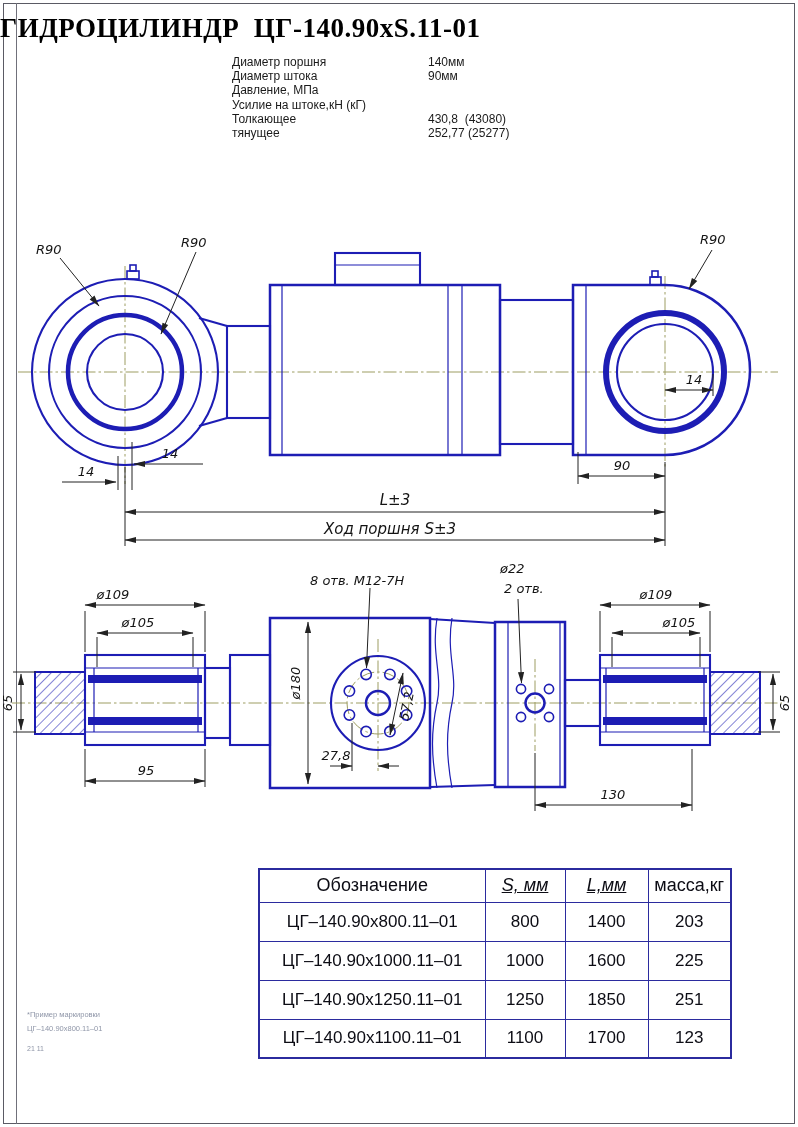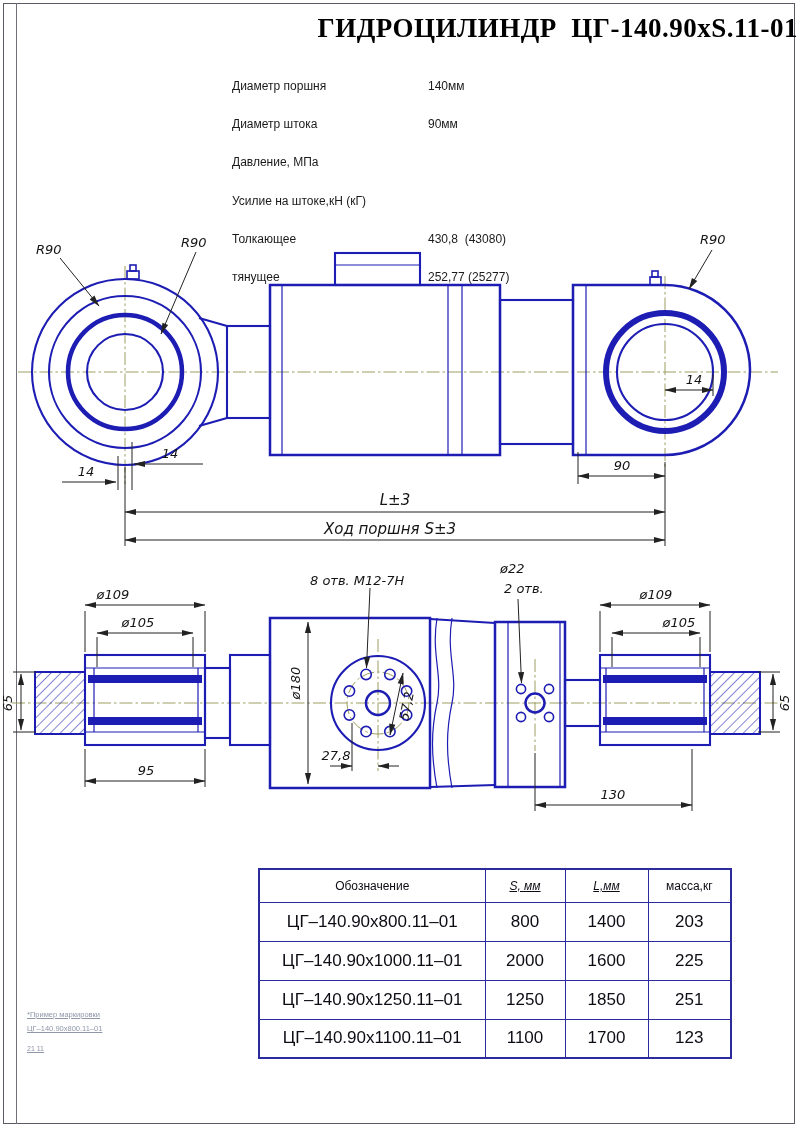--- a/index.html
+++ b/index.html
@@ -2,26 +2,26 @@
 <html><head>
 <meta charset="utf-8">
 <style>
   * { margin:0; padding:0; box-sizing:border-box; }
   html,body { width:798px; height:1127px; background:#ffffff; }
   body { position:relative; font-family:"Liberation Sans",sans-serif; color:#111; overflow:hidden; }
 
   .frame { position:absolute; inset:3px; border:1px solid #5a5a64; pointer-events:none; }
   .frame-left2 { position:absolute; top:3px; bottom:3px; left:16px; width:1px; background:#70707a; }
 
-  .title { position:absolute; top:13px; left:0; width:100%; text-align:right;
+  .title { position:absolute; top:13px; left:0; width:100%; text-align:left;
            font-family:"Liberation Serif",serif; font-weight:bold; font-size:27px;
            letter-spacing:.5px; white-space:pre; color:#000; }
 
   .specs { position:absolute; left:232px; top:55px; font-size:12px; line-height:14.2px; color:#1a1a1a; }
-  .specs .row { display:flex;margin-top:24px; }
+  .specs .row { display:flex; }
   .specs .lbl { width:196px; white-space:pre; }
   .specs .val { white-space:pre; }
 
   svg { position:absolute; left:0; overflow:visible; }
   .b1     { stroke:#1d1db4; stroke-width:1.2; fill:none; }
   .b15    { stroke:#1d1db4; stroke-width:1.6; fill:none; }
   .b2     { stroke:#1d1db4; stroke-width:2.1; fill:none; }
   .b25    { stroke:#1d1db4; stroke-width:2.5; fill:none; }
   .b45    { stroke:#1d1db4; stroke-width:4.5; fill:none; }
   .bthick { stroke:#1d1db4; stroke-width:6;   fill:none; }
@@ -32,26 +32,26 @@
   .arrE { marker-end:url(#arrA); }
   .arrS { marker-start:url(#arrA); }
   .arrB { marker-start:url(#arrA); marker-end:url(#arrA); }
   svg text { font-family:"DejaVu Sans",sans-serif; font-style:italic; font-size:13px; fill:#141414; }
   svg text.big { font-size:15px; }
 
   .tbl { position:absolute; left:258px; top:868px; border-collapse:collapse; table-layout:fixed;
          border:2.6px solid #2b2b9e; }
   .tbl th,.tbl td { border:1.6px solid #2b2b9e; text-align:center; vertical-align:middle;
                     font-weight:normal; color:#0c0c14; }
-  .tbl th { height:33px; font-size:12px; }
+  .tbl th { height:33px; font-size:18px; }
   .tbl td { height:39px; font-size:17px; }
   .c1{width:226px}.c2{width:80px}.c3{width:83px}.c4{width:83px}
   .th-it { font-style:italic;text-decoration:underline; }
 
-  .note { position:absolute; left:27px; top:1008px; color:#8f96a8; font-size:7.5px; line-height:1.9;text-decoration:underline; }
+  .note { position:absolute; left:27px; top:1008px; color:#8f96a8; font-size:7.5px; line-height:1.9; }
   .note .n3 { font-size:7px; margin-top:5px; }
 </style>
 </head>
 <body>
 
 <div class="frame"></div>
 <div class="frame-left2"></div>
 
 <div class="title">ГИДРОЦИЛИНДР  ЦГ-140.90xS.11-01</div>
 
@@ -337,21 +337,21 @@
   </thead>
   <tbody>
     <tr>
       <td>ЦГ–140.90х800.11–01</td>
       <td>800</td>
       <td>1400</td>
       <td>203</td>
     </tr>
     <tr>
       <td>ЦГ–140.90х1000.11–01</td>
-      <td>2000</td>
+      <td>1000</td>
       <td>1600</td>
       <td>225</td>
     </tr>
     <tr>
       <td>ЦГ–140.90х1250.11–01</td>
       <td>1250</td>
       <td>1850</td>
       <td>251</td>
     </tr>
     <tr>

